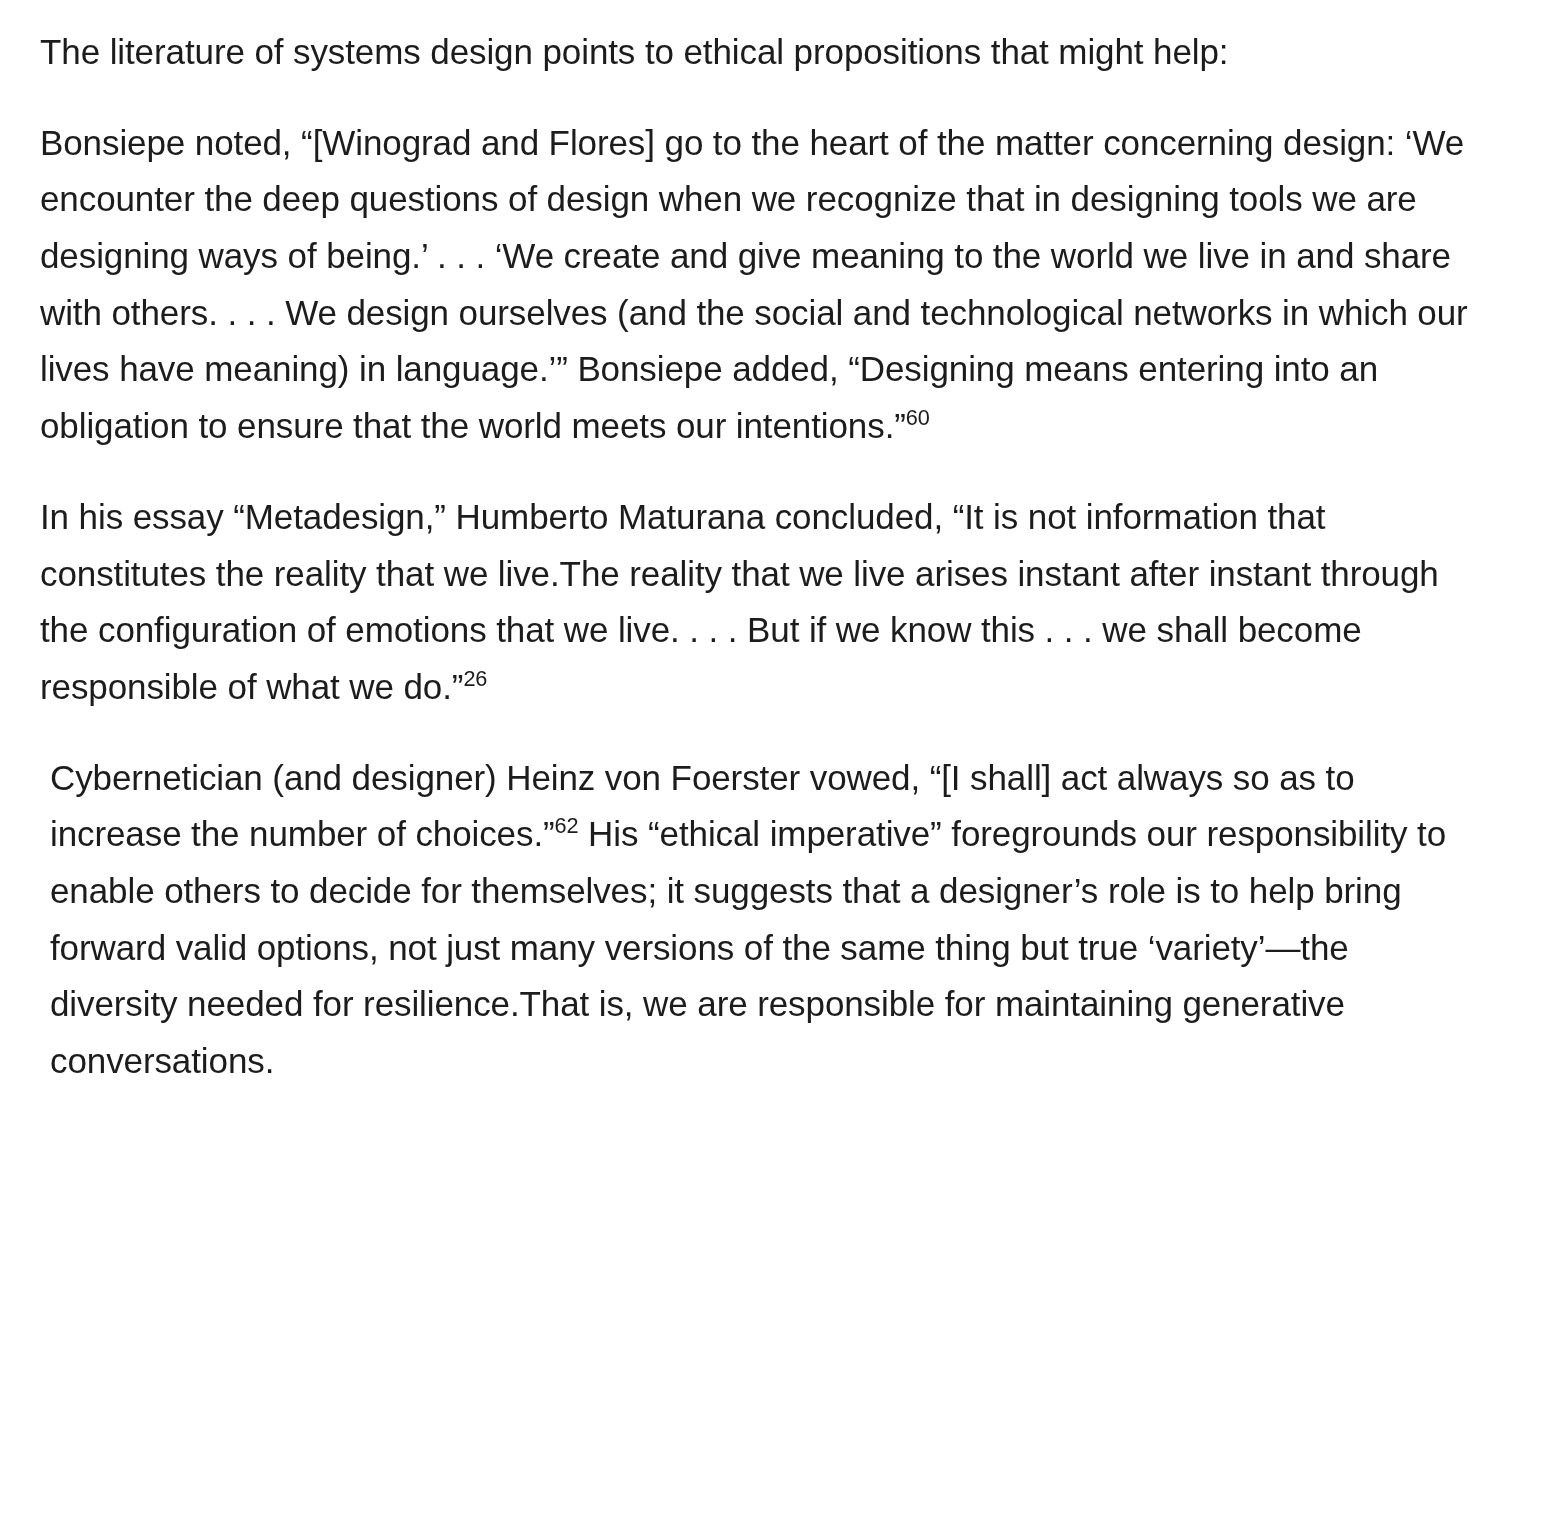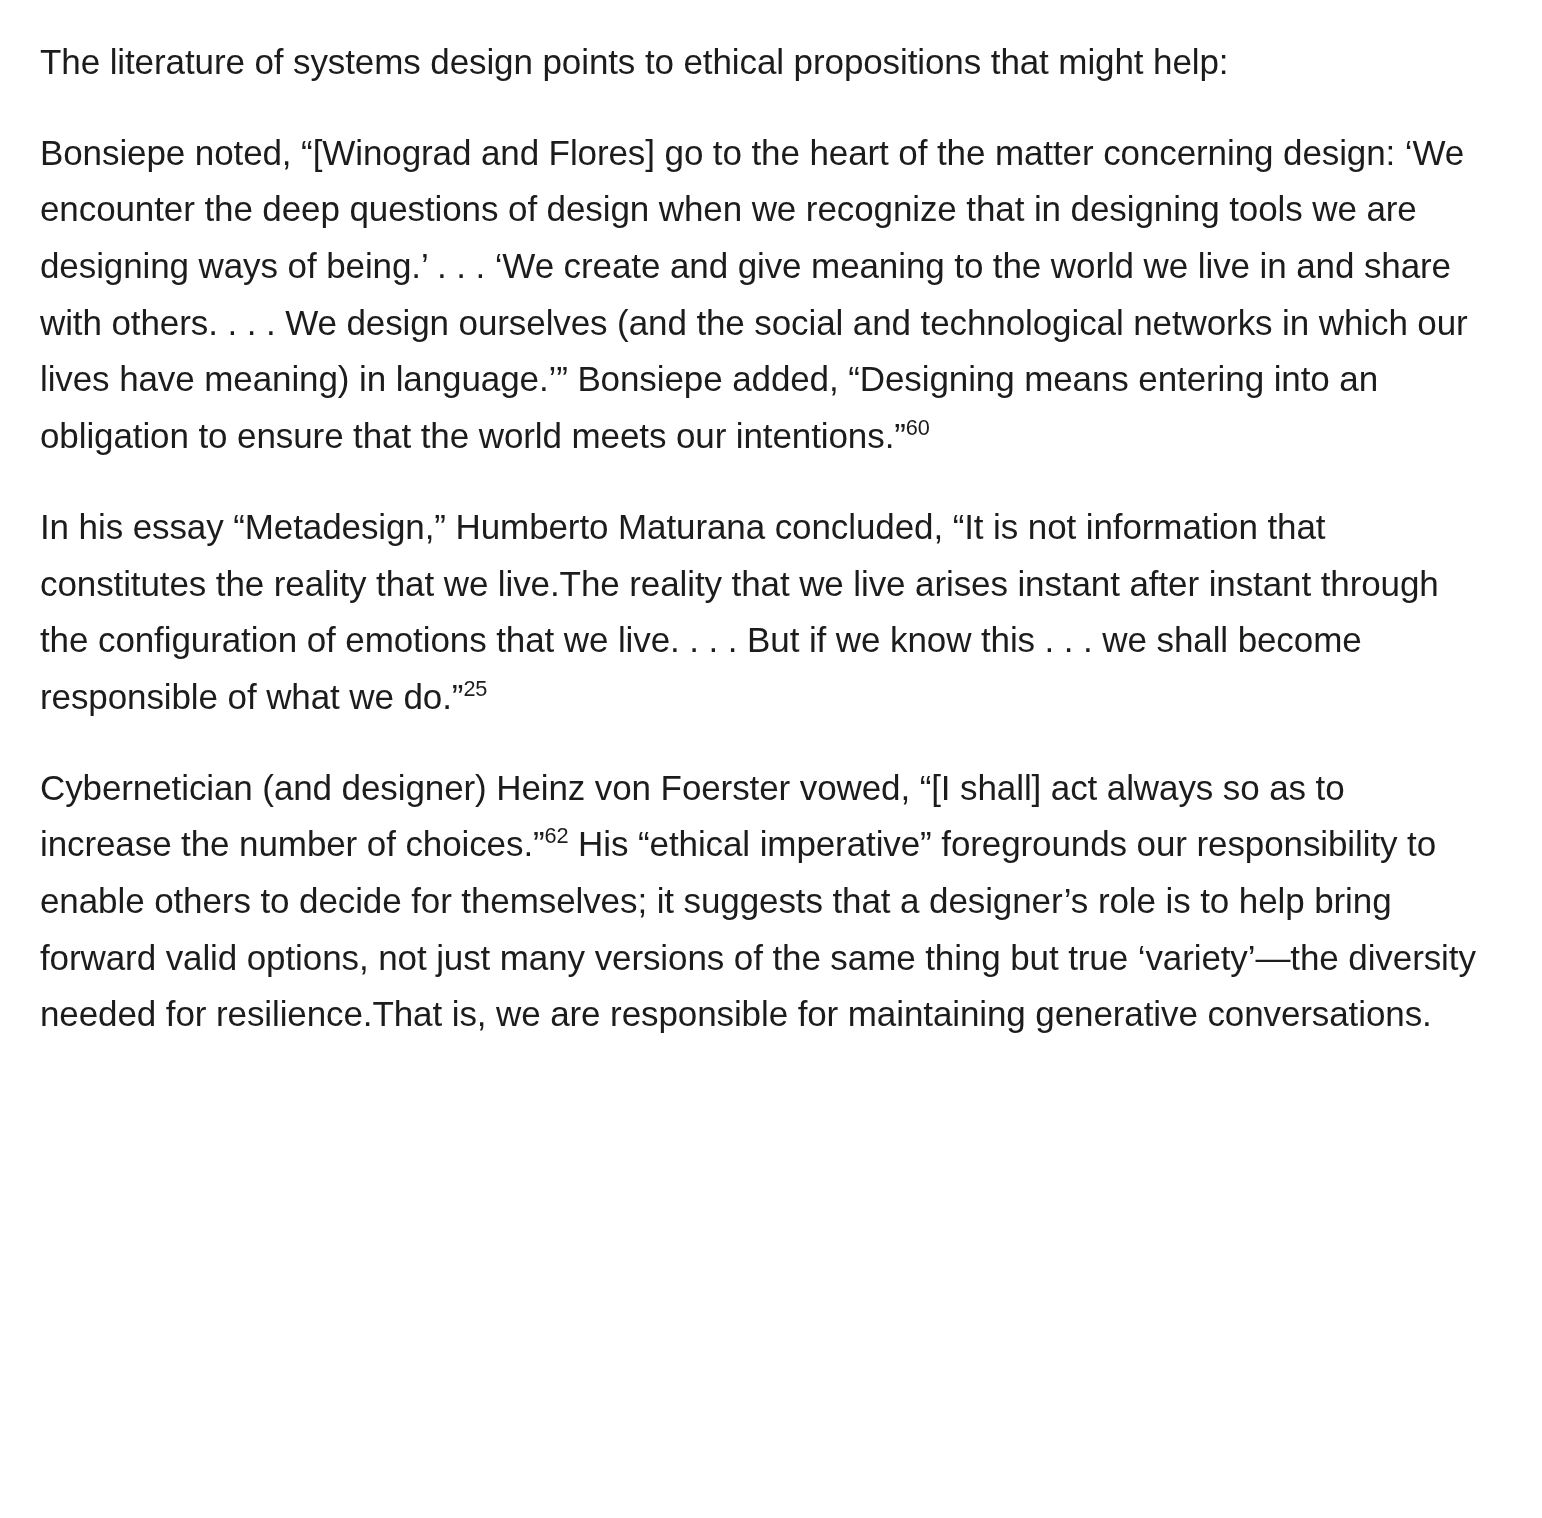--- a/index.html
+++ b/index.html
@@ -10,32 +10,33 @@
   body {
     width: 1542px;
     min-height: 1518px;
     font-family: "Liberation Sans", sans-serif;
     color: #1a1a1a;
     -webkit-font-smoothing: antialiased;
   }
   .page {
     box-sizing: border-box;
     width: 1542px;
-    padding: 34px 60px 30px 40px;
+    padding: 24px 60px 30px 40px;
   }
   .para {
     font-size: 35px;
     line-height: 1.62;
     letter-spacing: -0.1px;
     margin: 0 0 34px 0;
     color: #1c1c1c;
     font-weight: 400;
   }
   .para:last-child {
     margin-bottom: 0;
+    margin-left: 10px;
   }
   .para.p1 { max-width: 1420px; }
   .para.p2 { max-width: 1455px; }
   .para.p3 { max-width: 1420px; }
   .para.p4 { max-width: 1465px; }
   sup {
     font-size: 0.62em;
     vertical-align: super;
     line-height: 0;
     text-align: right;
@@ -43,17 +44,17 @@
 </style>
 </head>
 <body>
 
 <div class="page">
 
   <p class="para p1">The literature of systems design points to ethical propositions that might help:</p>
 
   <p class="para p2"><span>Bonsiepe noted, “[Winograd and Flores] go to the heart of the matter concerning design: ‘We encounter the deep questions of design when we recognize that in designing tools we are designing ways of being.’ . . . ‘We create and give meaning to the world we live in and share with others. . . . We design ourselves (and the social and technological networks in which our lives have meaning) in language.’” Bonsiepe added, “Designing means entering into an obligation to ensure that the world meets our intentions.”</span><sup>60</sup><span></span></p>
 
-  <p class="para p3"><span>In his essay “Metadesign,” Humberto Maturana concluded, “It is not information that constitutes the reality that we live.The reality that we live arises instant after instant through the configuration of emotions that we live. . . . But if we know this . . . we shall become responsible of what we do.”</span><sup>25</sup><span></span></p>
+  <p class="para p3"><span>In his essay “Metadesign,” Humberto Maturana concluded, “It is not information that constitutes the reality that we live.The reality that we live arises instant after instant through the configuration of emotions that we live. . . . But if we know this . . . we shall become responsible of what we do.”</span><sup>26</sup><span></span></p>
 
   <p class="para p4"><span>Cybernetician (and designer) Heinz von Foerster vowed, “[I shall] act always so as to increase the number of choices.”</span><sup>62</sup><span> His “ethical imperative” foregrounds our responsibility to enable others to decide for themselves; it suggests that a designer’s role is to help bring forward valid options, not just many versions of the same thing but true ‘variety’—the diversity needed for resilience.That is, we are responsible for maintaining generative conversations.</span></p>
 
 </div>
 
 </body></html>

